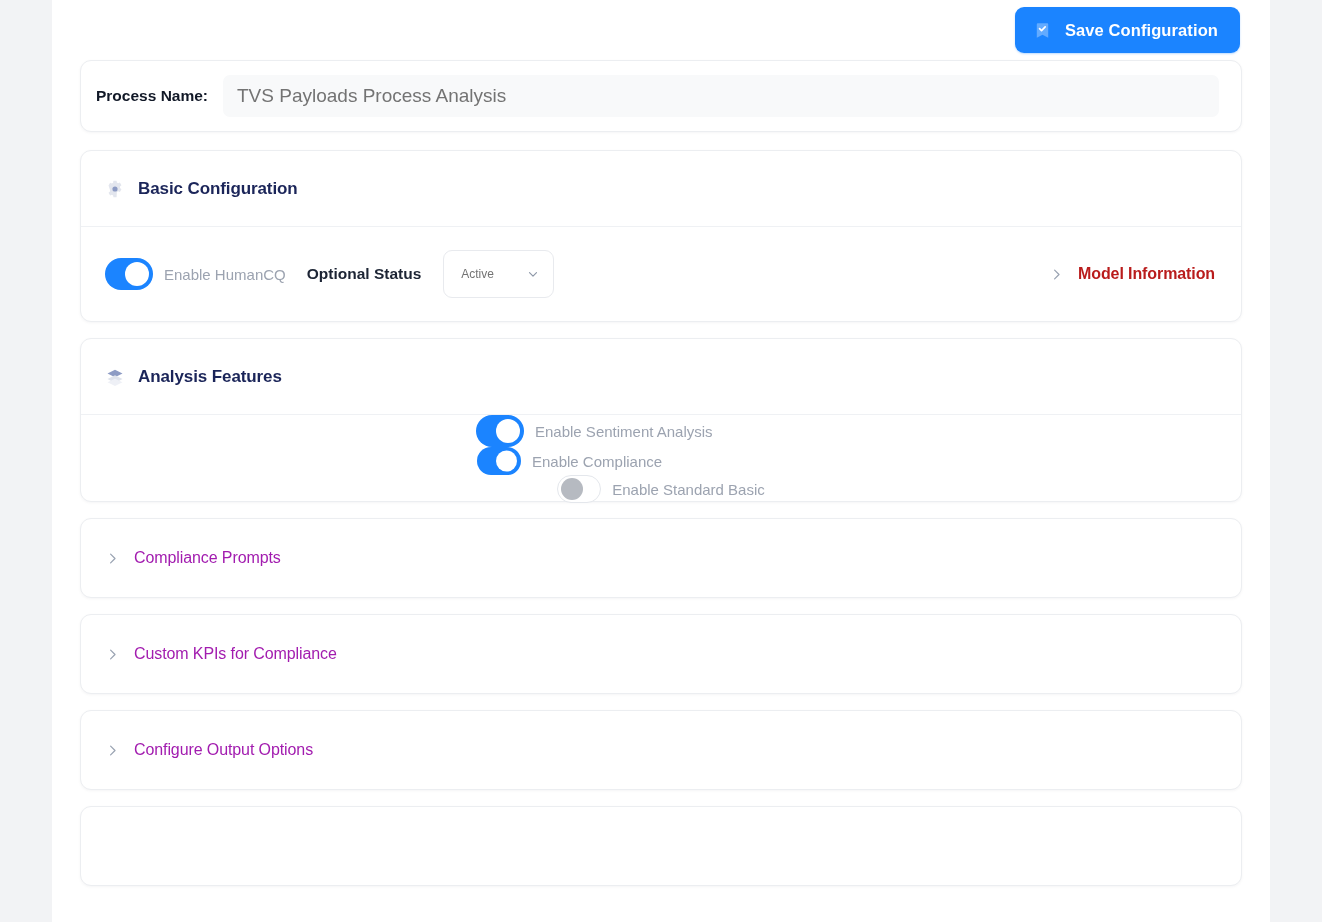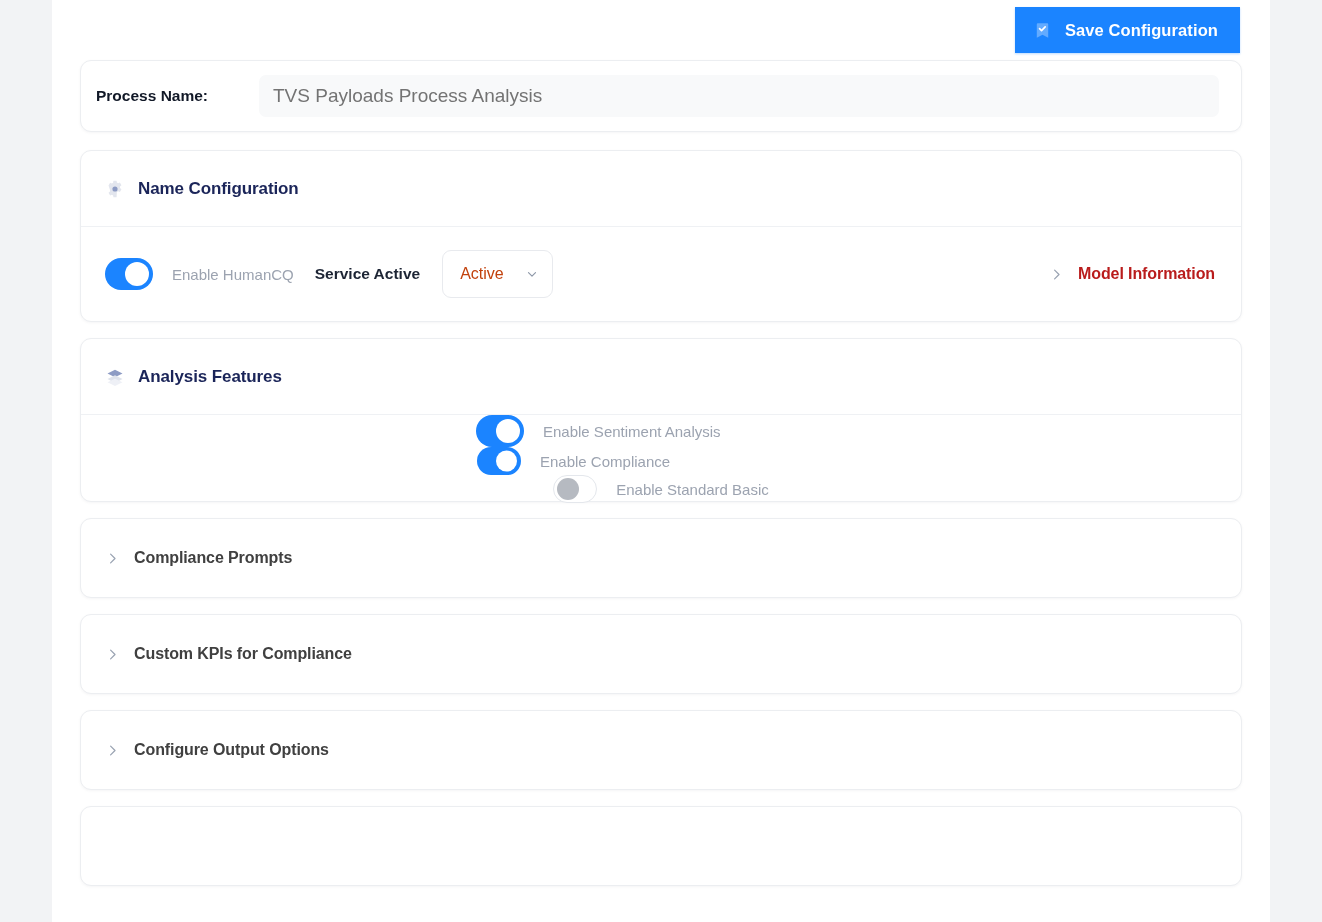--- a/index.html
+++ b/index.html
@@ -42,21 +42,21 @@
     justify-content: flex-end;
     padding-right: 2px;
   }
 
   .save-btn {
     display: flex;
     align-items: center;
     gap: 13px;
     background: #1b84ff;
     border: none;
-    border-radius: 0;
+    border-radius: 9px;
     height: 46px;
     padding: 0 22px 0 18px;
     cursor: pointer;
     box-shadow: 0 1px 2px rgba(27,132,255,0.30);
   }
 
   .save-btn-label {
     color: #ffffff;
     font-size: 16.5px;
     font-weight: bold;
@@ -79,21 +79,20 @@
     margin-bottom: 16px;
   }
 
   
   .process-card {
     height: 72px;
     display: flex;
     align-items: center;
     padding: 0 22px 0 15px;
     margin-bottom: 18px;
-    gap: 36px;
   }
 
   .process-label {
     font-size: 15.5px;
     font-weight: bold;
     color: #111827;
     white-space: nowrap;
     margin-right: 15px;
   }
 
@@ -141,21 +140,21 @@
     padding: 0 24px;
   }
 
   .basic-body { height: 94px; }
   .features-body { height: 86px; flex-direction: column; }
 
   
   .toggle-group {
     display: flex;
     align-items: center;
-    gap: 19px;
+    gap: 11px;
   }
 
   .switch {
     position: relative;
     display: block;
     flex: 0 0 auto;
     cursor: pointer;
   }
 
   .switch.on {
@@ -220,22 +219,22 @@
     border-radius: 9px;
     background: #ffffff;
     display: flex;
     align-items: center;
     justify-content: space-between;
     padding: 0 13px 0 17px;
     cursor: pointer;
   }
 
   .select-value {
-    font-size: 16px;
-    color: #c2410c;
+    font-size: 12px;
+    color: #737373;
   }
 
   .chev-down {
     width: 14px;
     height: 14px;
     display: block;
   }
 
   
   .model-info {
@@ -263,22 +262,22 @@
   .collapse-row {
     height: 78px;
     display: flex;
     align-items: center;
     padding: 0 24px;
     cursor: pointer;
   }
 
   .collapse-label {
     font-size: 16px;
-    font-weight: bold;
-    color: #404040;
+    font-weight: normal;
+    color: #a21caf;
     letter-spacing: -.1px;
     margin-left: 14px;
   }
 
   .chev-right {
     width: 15px;
     height: 15px;
     display: block;
     flex: 0 0 auto;
   }
@@ -307,32 +306,32 @@
   </div>
 
   <div class="card">
     <div class="sect-head">
       <span>
         <svg class="sect-icon" viewBox="0 0 24 24" aria-hidden="true">
           <path fill="#e3e6ee" d="M10.1 2h3.8l.35 2.3 1.5.87 2.1-.98 1.9 3.3-1.75 1.52v1.74l1.75 1.52-1.9 3.3-2.1-.98-1.5.87L13.9 22h-3.8l-.35-2.3-1.5-.87-2.1.98-1.9-3.3 1.75-1.52v-1.74L4.25 7.73l1.9-3.3 2.1.98 1.5-.87z"></path>
           <circle cx="12" cy="12" r="3.1" fill="#8d9bc4"></circle>
         </svg>
       </span>
-      <span class="sect-title">Name Configuration</span>
+      <span class="sect-title">Basic Configuration</span>
     </div>
 
     <div class="sect-body basic-body">
       <div class="toggle-group">
         <span class="switch on sw-lg">
           <span class="knob"></span>
         </span>
         <span class="toggle-label">Enable HumanCQ</span>
       </div>
 
-      <span class="status-label">Service Active</span>
+      <span class="status-label">Optional Status</span>
 
       <div class="select-box">
         <span class="select-value">Active</span>
         <span>
           <svg class="chev-down" viewBox="0 0 24 24" aria-hidden="true">
             <path d="M6 9.5l6 6 6-6" fill="none" stroke="#8e98a8" stroke-width="2" stroke-linecap="round" stroke-linejoin="round"></path>
           </svg>
         </span>
       </div>
 

